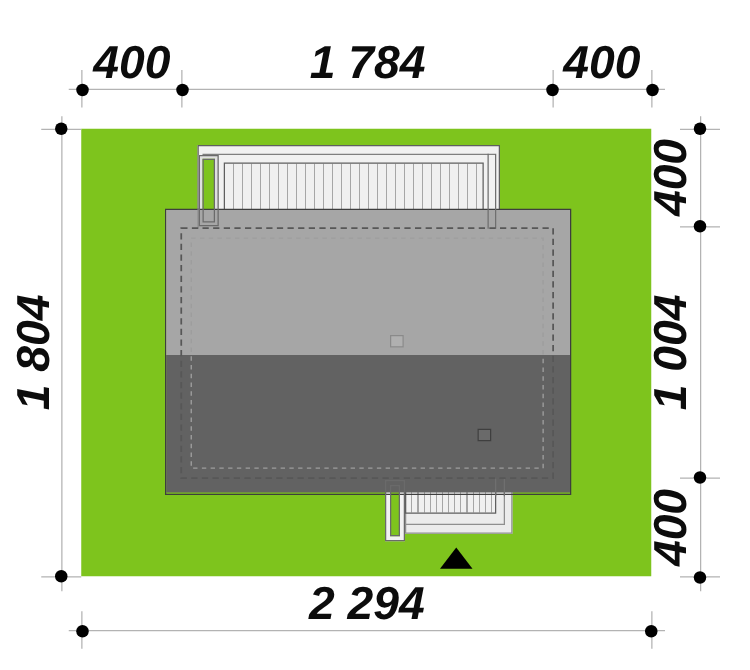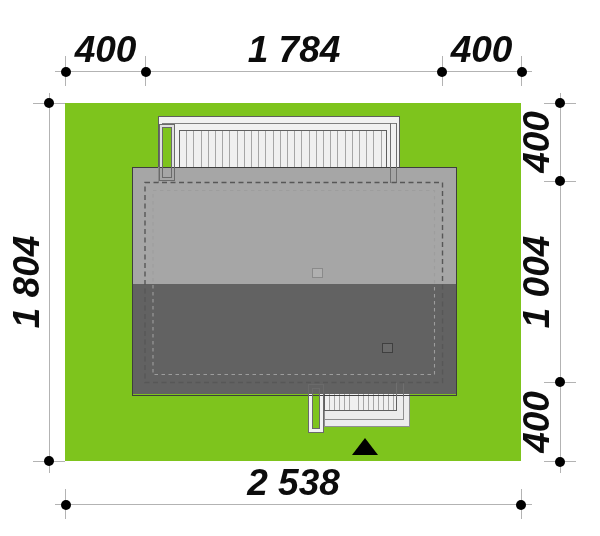--- a/index.html
+++ b/index.html
@@ -121,15 +121,15 @@
   <div class="abs dim dot" style="left:555px;top:456.5px;"></div>
   <div class="abs dim dim-label-rot" style="left:537px;top:142px;">400</div>
   <div class="abs dim dim-label-rot" style="left:537px;top:281.5px;">1 004</div>
   <div class="abs dim dim-label-rot" style="left:537px;top:421.5px;">400</div>
 
   <div class="abs dim dimline-h" style="left:55px;top:504px;width:477px;"></div>
   <div class="abs dim vtick" style="left:65px;top:489px;"></div>
   <div class="abs dim vtick" style="left:520.5px;top:489px;"></div>
   <div class="abs dim dot" style="left:60.5px;top:499.5px;"></div>
   <div class="abs dim dot" style="left:516px;top:499.5px;"></div>
-  <div class="abs dim dim-label" style="left:293.5px;top:465px;">2 538</div>
+  <div class="abs dim dim-label" style="left:293.5px;top:465px;">2 294</div>
 
 </div>
 
 </body></html>

